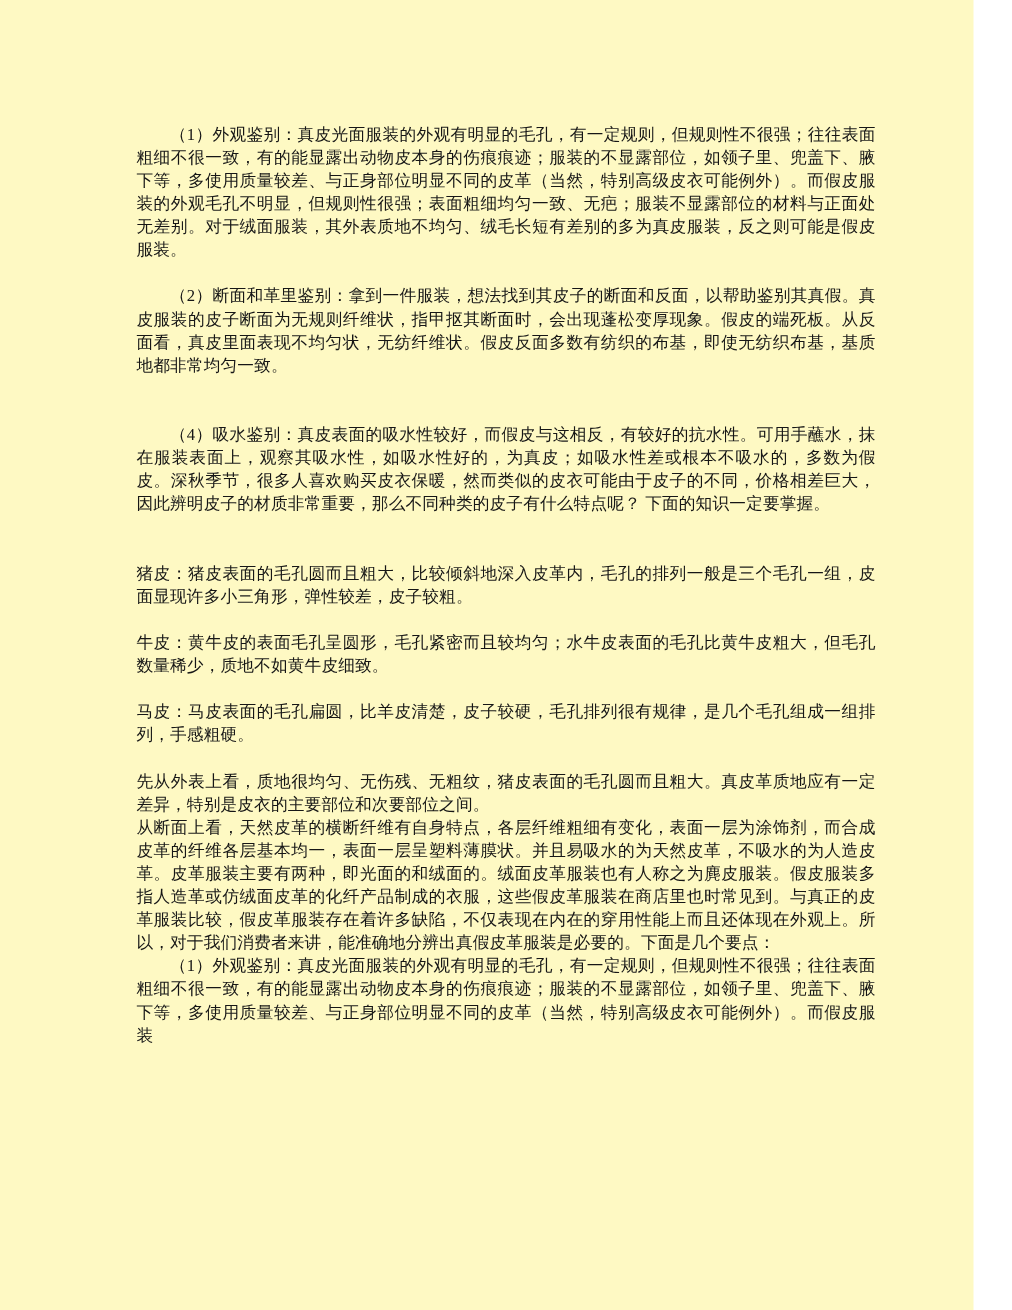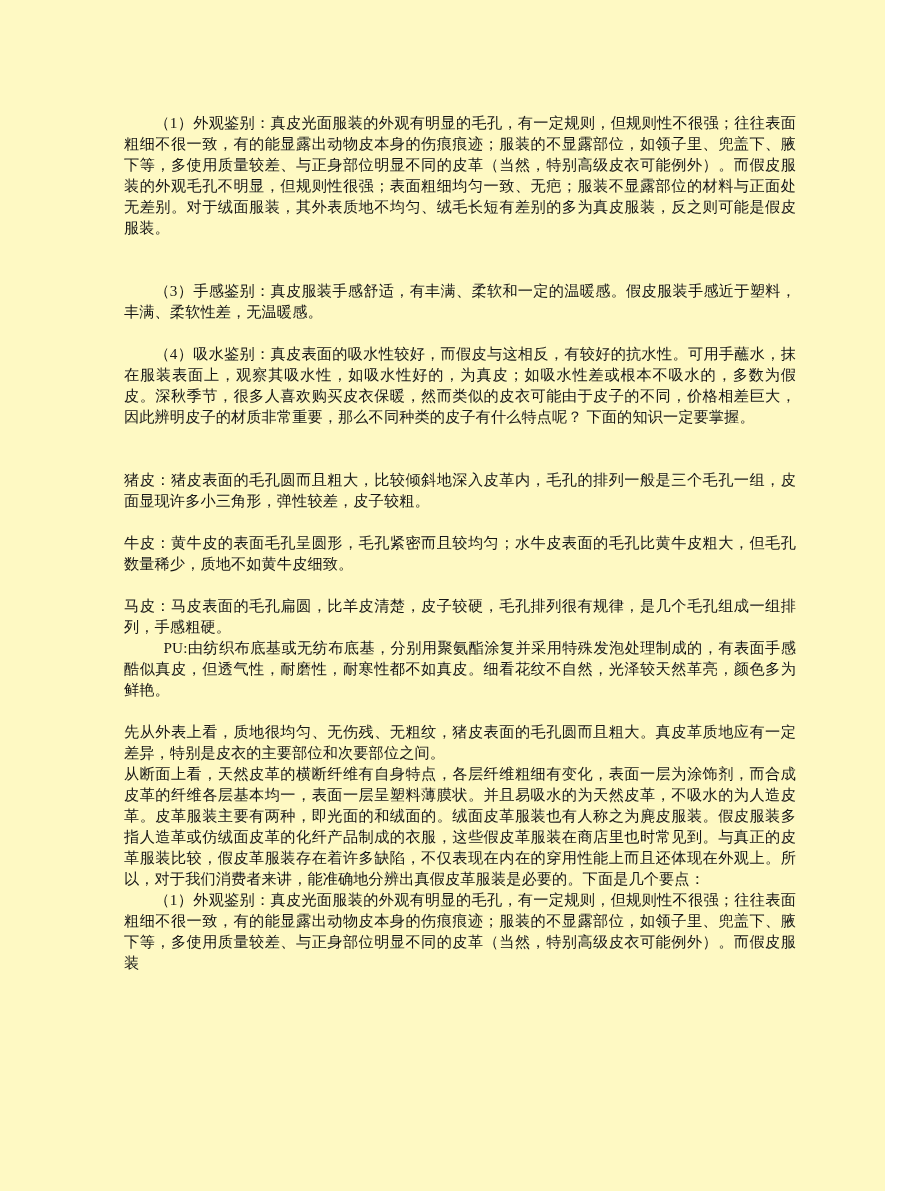--- a/index.html
+++ b/index.html
@@ -63,30 +63,29 @@
   }
 </style>
 </head>
 <body>
 
 <div class="page">
   <div class="doc-body" id="doc-body">
 
   <p class="para indent">（1）外观鉴别：真皮光面服装的外观有明显的毛孔，有一定规则，但规则性不很强；往往表面粗细不很一致，有的能显露出动物皮本身的伤痕痕迹；服装的不显露部位，如领子里、兜盖下、腋下等，多使用质量较差、与正身部位明显不同的皮革（当然，特别高级皮衣可能例外）。而假皮服装的外观毛孔不明显，但规则性很强；表面粗细均匀一致、无疤；服装不显露部位的材料与正面处无差别。对于绒面服装，其外表质地不均匀、绒毛长短有差别的多为真皮服装，反之则可能是假皮服装。</p>
       <div class="gap-blank"></div>
+      <p class="para indent">（2）断面和革里鉴别：拿到一件服装，想法找到其皮子的断面和反面，以帮助鉴别其真假。真皮服装的皮子断面为无规则纤维状，指甲抠其断面时，会出现蓬松变厚现象。假皮的端死板。从反面看，真皮里面表现不均匀状，无纺纤维状。假皮反面多数有纺织的布基，即使无纺织布基，基质地都非常均匀一致。</p>
       <div class="gap-blank"></div>
-      <p class="para indent">（3）手感鉴别：真皮服装手感舒适，有丰满、柔软和一定的温暖感。假皮服装手感近于塑料，丰满、柔软性差，无温暖感。</p>
       <div class="gap-blank"></div>
       <p class="para indent">（4）吸水鉴别：真皮表面的吸水性较好，而假皮与这相反，有较好的抗水性。可用手蘸水，抹在服装表面上，观察其吸水性，如吸水性好的，为真皮；如吸水性差或根本不吸水的，多数为假皮。深秋季节，很多人喜欢购买皮衣保暖，然而类似的皮衣可能由于皮子的不同，价格相差巨大，因此辨明皮子的材质非常重要，那么不同种类的皮子有什么特点呢？ 下面的知识一定要掌握。</p>
       <div class="gap-blank"></div>
       <div class="gap-blank"></div>
       <p class="para flush">猪皮：猪皮表面的毛孔圆而且粗大，比较倾斜地深入皮革内，毛孔的排列一般是三个毛孔一组，皮面显现许多小三角形，弹性较差，皮子较粗。</p>
       <div class="gap-blank"></div>
       <p class="para flush">牛皮：黄牛皮的表面毛孔呈圆形，毛孔紧密而且较均匀；水牛皮表面的毛孔比黄牛皮粗大，但毛孔数量稀少，质地不如黄牛皮细致。</p>
       <div class="gap-blank"></div>
       <p class="para flush">马皮：马皮表面的毛孔扁圆，比羊皮清楚，皮子较硬，毛孔排列很有规律，是几个毛孔组成一组排列，手感粗硬。</p>
-      <p class="para indent-pu">PU:由纺织布底基或无纺布底基，分别用聚氨酯涂复并采用特殊发泡处理制成的，有表面手感酷似真皮，但透气性，耐磨性，耐寒性都不如真皮。细看花纹不自然，光泽较天然革亮，颜色多为鲜艳。</p>
       <div class="gap-blank"></div>
       <p class="para flush">先从外表上看，质地很均匀、无伤残、无粗纹，猪皮表面的毛孔圆而且粗大。真皮革质地应有一定差异，特别是皮衣的主要部位和次要部位之间。</p>
       <p class="para flush">从断面上看，天然皮革的横断纤维有自身特点，各层纤维粗细有变化，表面一层为涂饰剂，而合成皮革的纤维各层基本均一，表面一层呈塑料薄膜状。并且易吸水的为天然皮革，不吸水的为人造皮革。皮革服装主要有两种，即光面的和绒面的。绒面皮革服装也有人称之为麂皮服装。假皮服装多指人造革或仿绒面皮革的化纤产品制成的衣服，这些假皮革服装在商店里也时常见到。与真正的皮革服装比较，假皮革服装存在着许多缺陷，不仅表现在内在的穿用性能上而且还体现在外观上。所以，对于我们消费者来讲，能准确地分辨出真假皮革服装是必要的。下面是几个要点：</p>
       <p class="para indent">（1）外观鉴别：真皮光面服装的外观有明显的毛孔，有一定规则，但规则性不很强；往往表面粗细不很一致，有的能显露出动物皮本身的伤痕痕迹；服装的不显露部位，如领子里、兜盖下、腋下等，多使用质量较差、与正身部位明显不同的皮革（当然，特别高级皮衣可能例外）。而假皮服装</p>
     </div>
 </div>
 
 </body></html>

